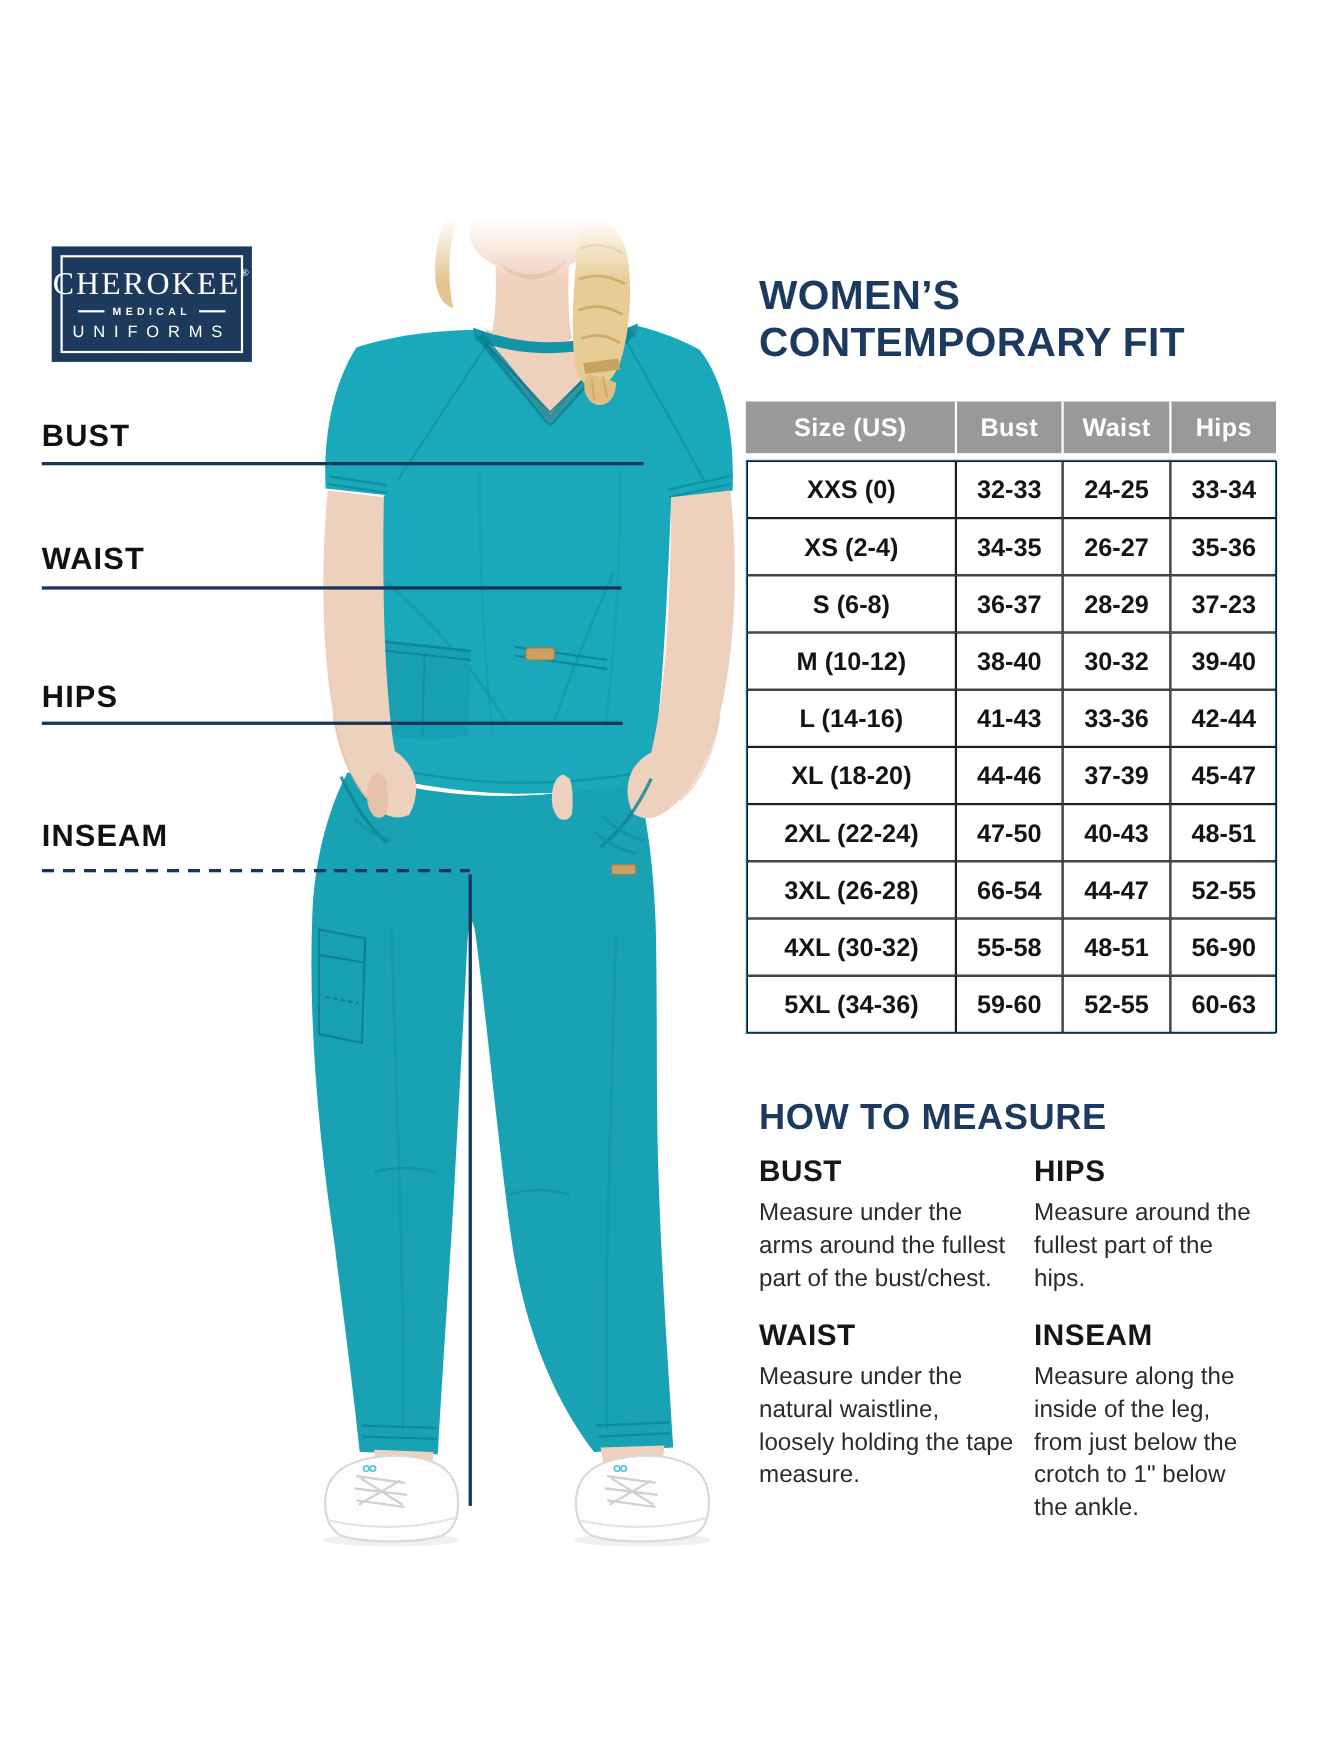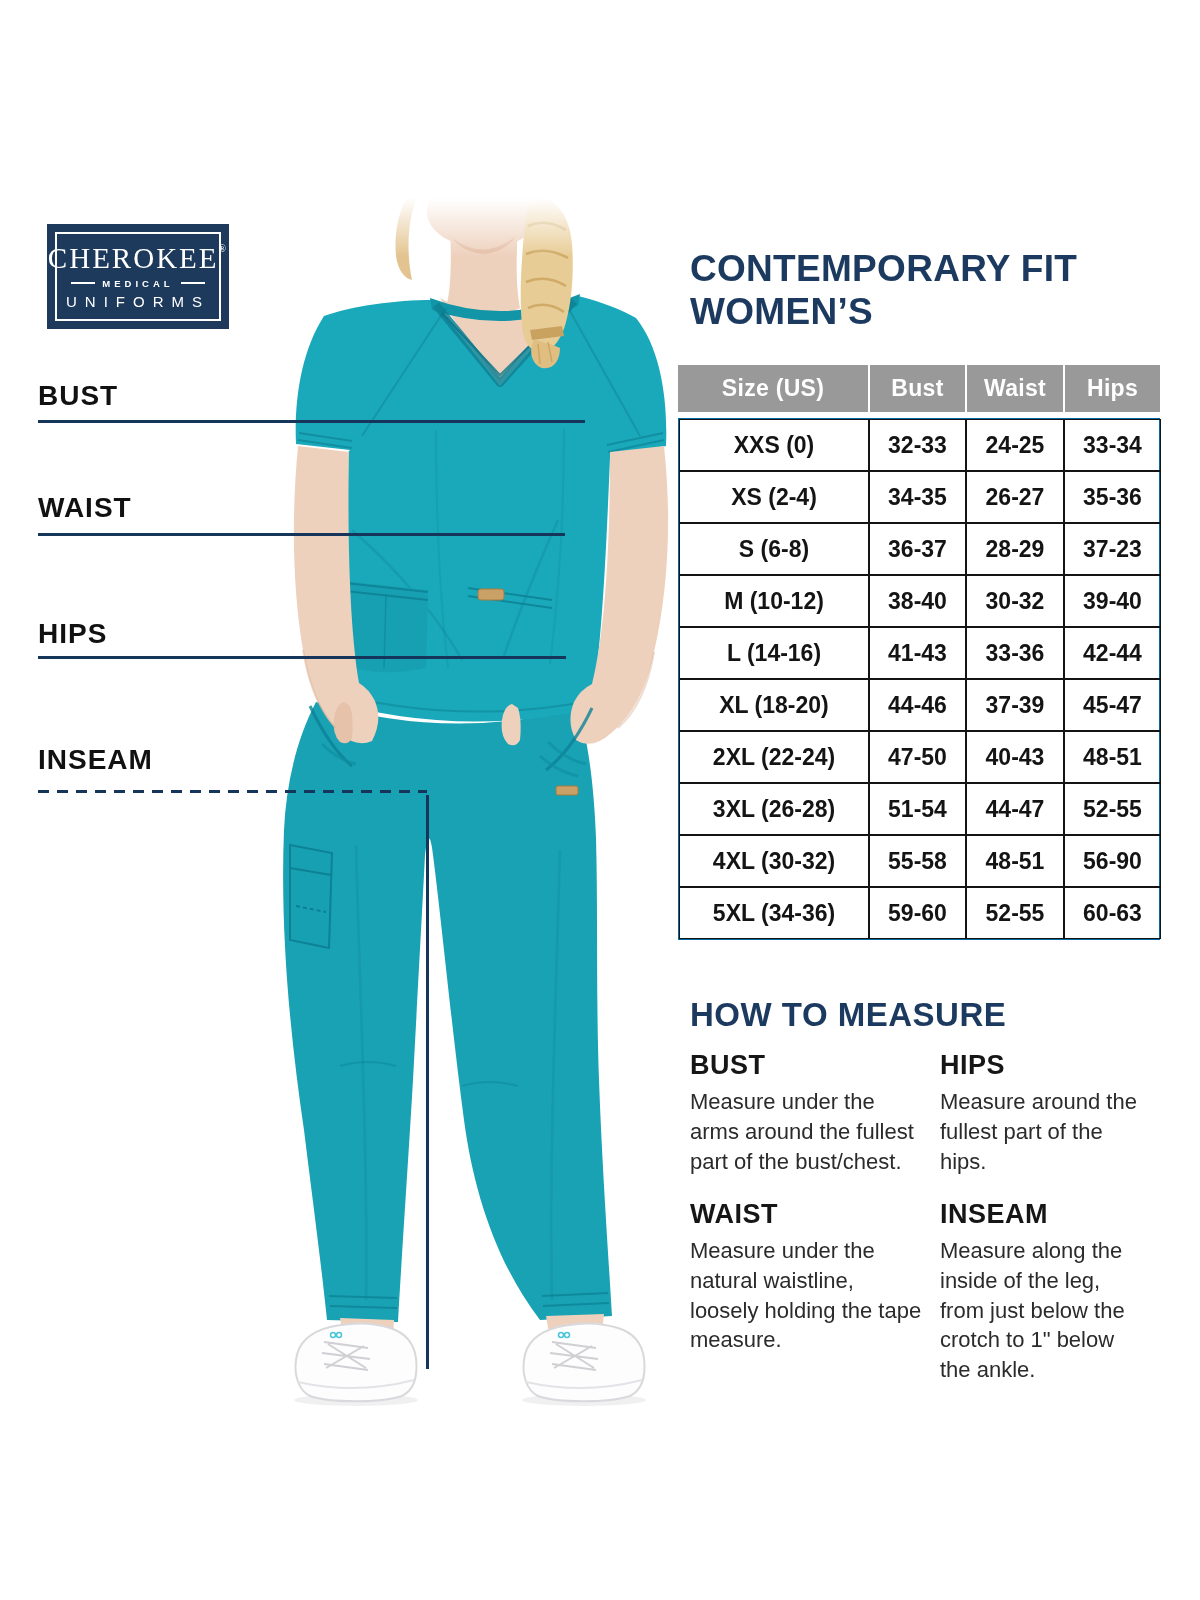--- a/index.html
+++ b/index.html
@@ -188,22 +188,22 @@
   <div class="mline" id="line-bust"></div>
   <div class="mlabel" id="label-waist">WAIST</div>
   <div class="mline" id="line-waist"></div>
   <div class="mlabel" id="label-hips">HIPS</div>
   <div class="mline" id="line-hips"></div>
   <div class="mlabel" id="label-inseam">INSEAM</div>
   <div class="mline" id="line-inseam"></div>
   <div class="mline" id="line-inseam-v"></div>
 
   <div class="fit-title">
+    <div>WOMEN’S</div>
     <div>CONTEMPORARY FIT</div>
-    <div>WOMEN’S</div>
   </div>
 
   <div class="size-table">
     <div class="thead">
       <div class="hcell">Size (US)</div>
       <div class="hcell">Bust</div>
       <div class="hcell">Waist</div>
       <div class="hcell">Hips</div>
     </div>
     <div class="tbody">
@@ -229,21 +229,21 @@
         <div class="tcell">42-44</div>
         <div class="tcell">XL (18-20)</div>
         <div class="tcell">44-46</div>
         <div class="tcell">37-39</div>
         <div class="tcell">45-47</div>
         <div class="tcell">2XL (22-24)</div>
         <div class="tcell">47-50</div>
         <div class="tcell">40-43</div>
         <div class="tcell">48-51</div>
         <div class="tcell">3XL (26-28)</div>
-        <div class="tcell">51-54</div>
+        <div class="tcell">66-54</div>
         <div class="tcell">44-47</div>
         <div class="tcell">52-55</div>
         <div class="tcell">4XL (30-32)</div>
         <div class="tcell">55-58</div>
         <div class="tcell">48-51</div>
         <div class="tcell">56-90</div>
         <div class="tcell">5XL (34-36)</div>
         <div class="tcell">59-60</div>
         <div class="tcell">52-55</div>
         <div class="tcell">60-63</div>

